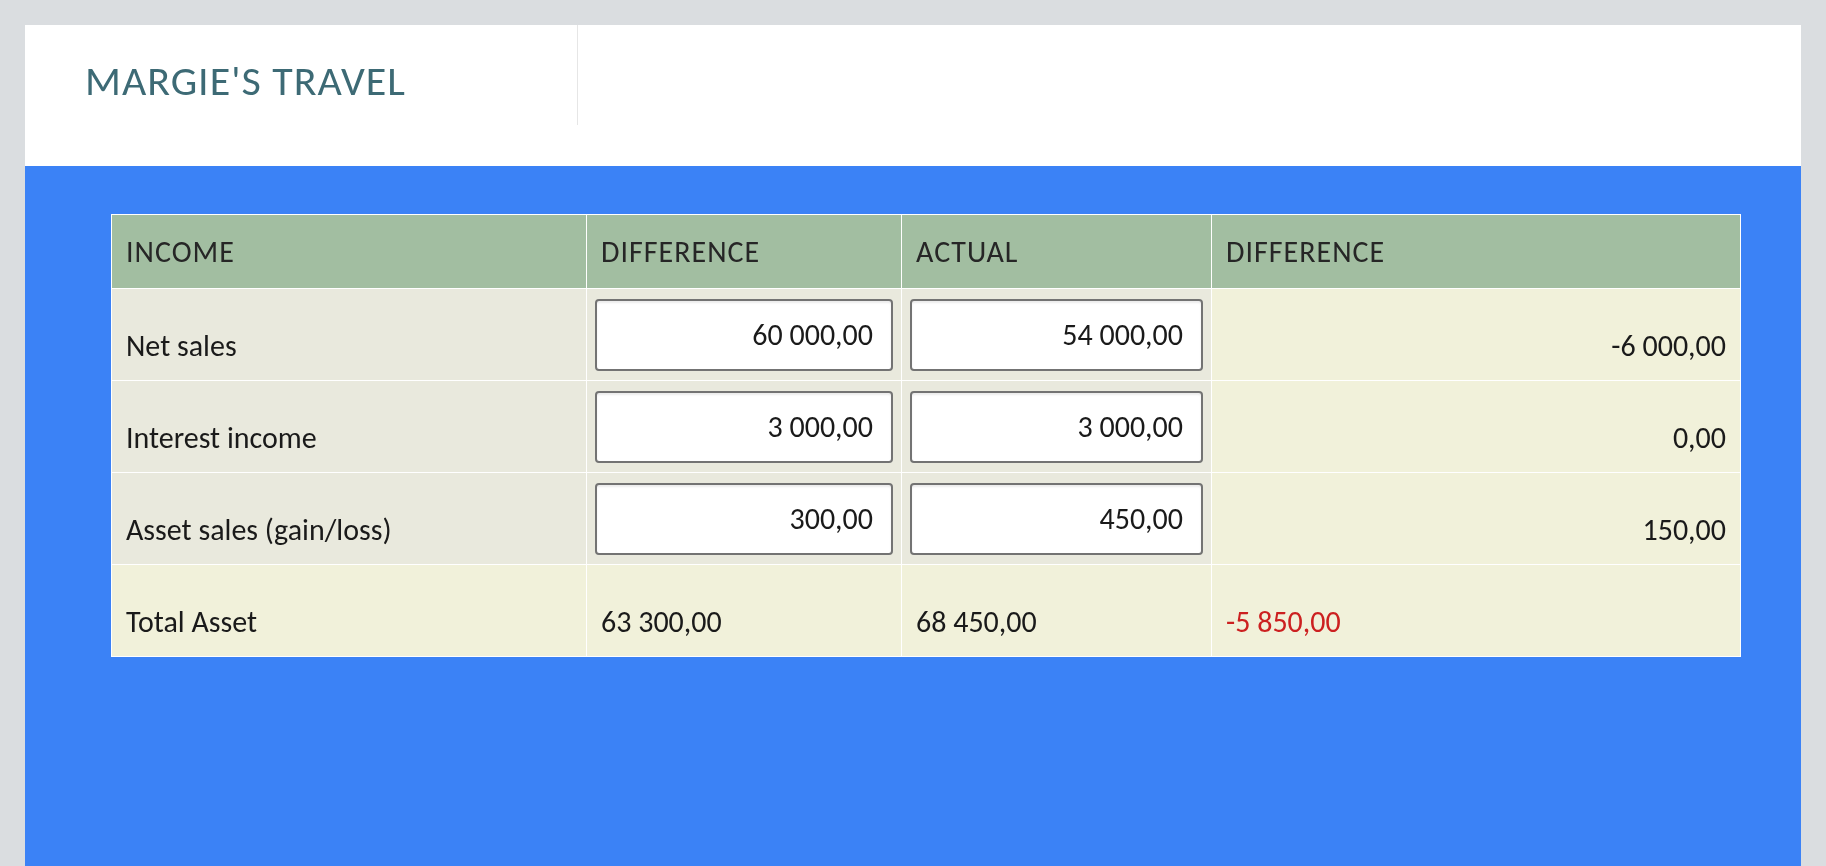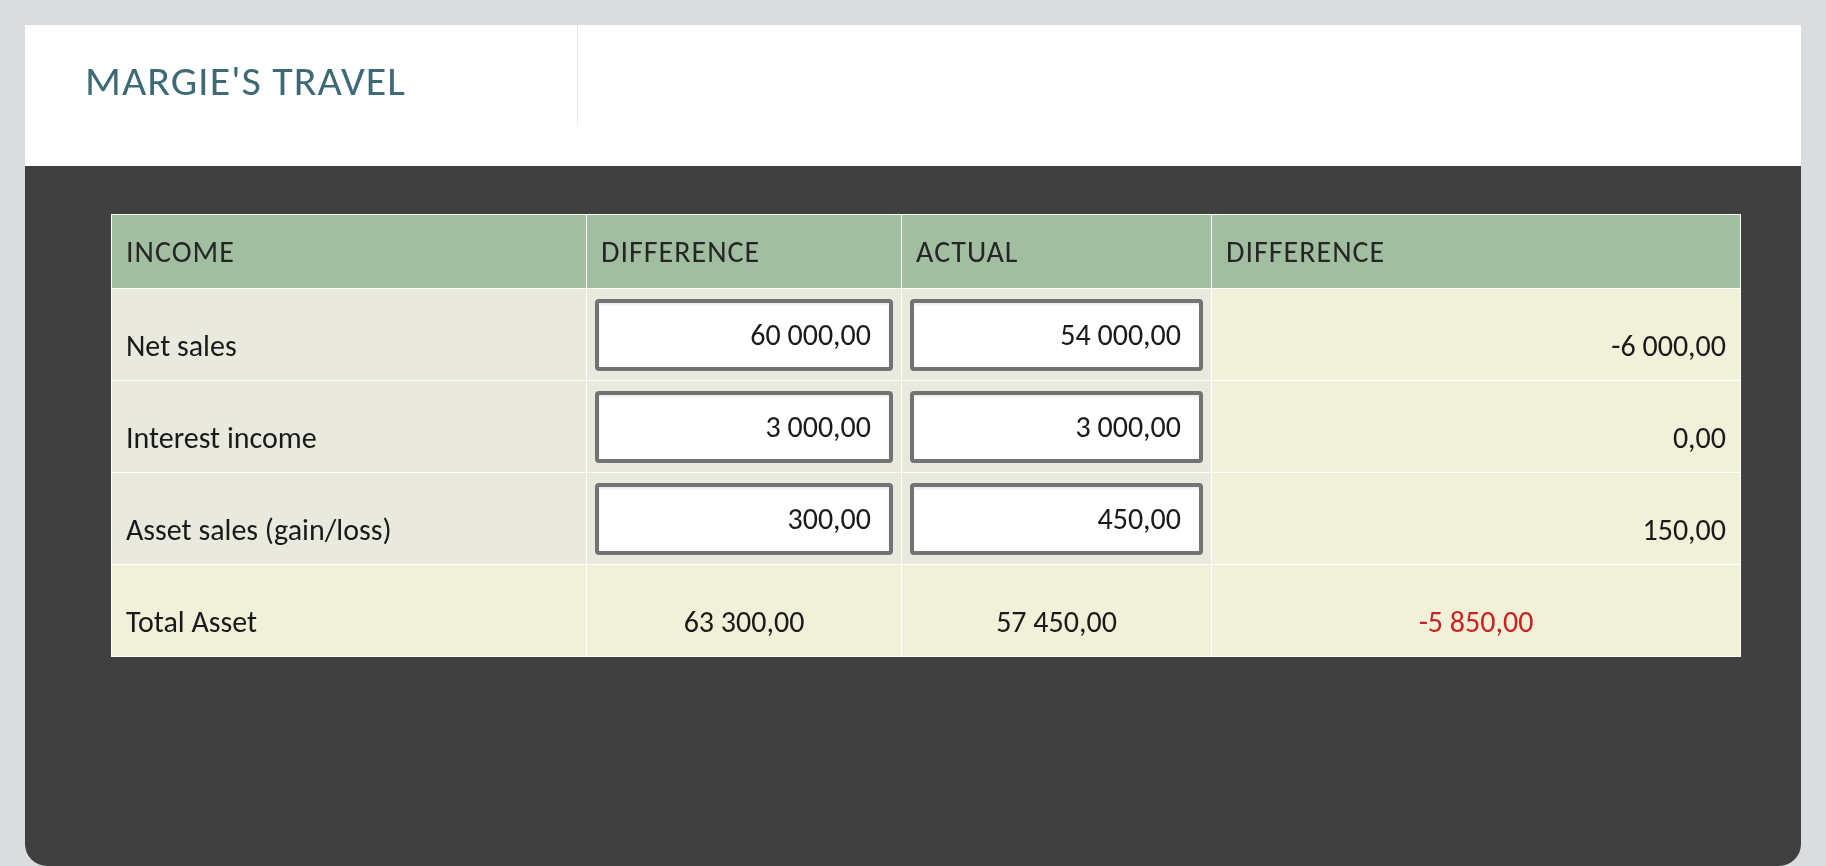--- a/index.html
+++ b/index.html
@@ -5,24 +5,23 @@
   * { box-sizing: border-box; margin: 0; padding: 0; }
   body {
     background: #dadde0;
     font-family: "Gill Sans", "Gill Sans MT", Calibri, sans-serif;
     width: 1826px;
     height: 866px;
     overflow: hidden;
     padding: 25px 25px 0 25px;
   }
   .sheet {
-    background: #404040;
+    background: #3b82f6;
     width: 100%;
     height: 100%;
-    border-radius: 22px;
   }
   .header-block {
     background: #ffffff;
     padding: 30px 60px 40px 60px;
     position: relative;
   }
   .company {
     color: #3d6a75;
     font-size: 42px;
     letter-spacing: 1px;
@@ -71,31 +70,31 @@
     color: #1a1a1a;
     border: 1px solid #ffffff;
     height: 92px;
     vertical-align: bottom;
     padding: 0 14px 16px 14px;
   }
   td.label { background: #e9e9dd; }
   td.num-cell { background: #e9e9dd; text-align: right; vertical-align: middle; padding: 8px; }
   td.diff { background: #f1f1da; text-align: right; }
   tr.total td { background: #f1f1da; }
-  tr.total td.num-total { text-align: center; font-weight: 400; }
+  tr.total td.num-total { text-align: left; font-weight: 400; }
   .neg { color: #cc2020; }
   input.val {
     width: 100%;
     height: 72px;
     font-size: 30px;
     font-family: inherit;
     text-align: right;
     padding: 0 18px 0 8px;
     background: #ffffff;
-    border: 4px solid #737373;
+    border: 2px solid #737373;
     border-radius: 4px;
     box-shadow: inset 0 2px 2px rgba(0,0,0,0.08);
     color: #1a1a1a;
   }
 </style>
 </head>
 <body>
 
 <div class="sheet">
 
@@ -147,20 +146,20 @@
             <input class="val" value="300,00" style="">
           </td>
           <td class="num-cell">
             <input class="val" value="450,00" style="">
           </td>
           <td class="diff">150,00</td>
         </tr>
         <tr class="total">
           <td class="label" style="background:#f1f1da">Total Asset</td>
           <td class="num-total">63 300,00</td>
-          <td class="num-total">57 450,00</td>
+          <td class="num-total">68 450,00</td>
           <td class="num-total neg">-5 850,00</td>
         </tr>
       </tbody>
     </table>
   </div>
 
 </div>
 
 </body></html>

